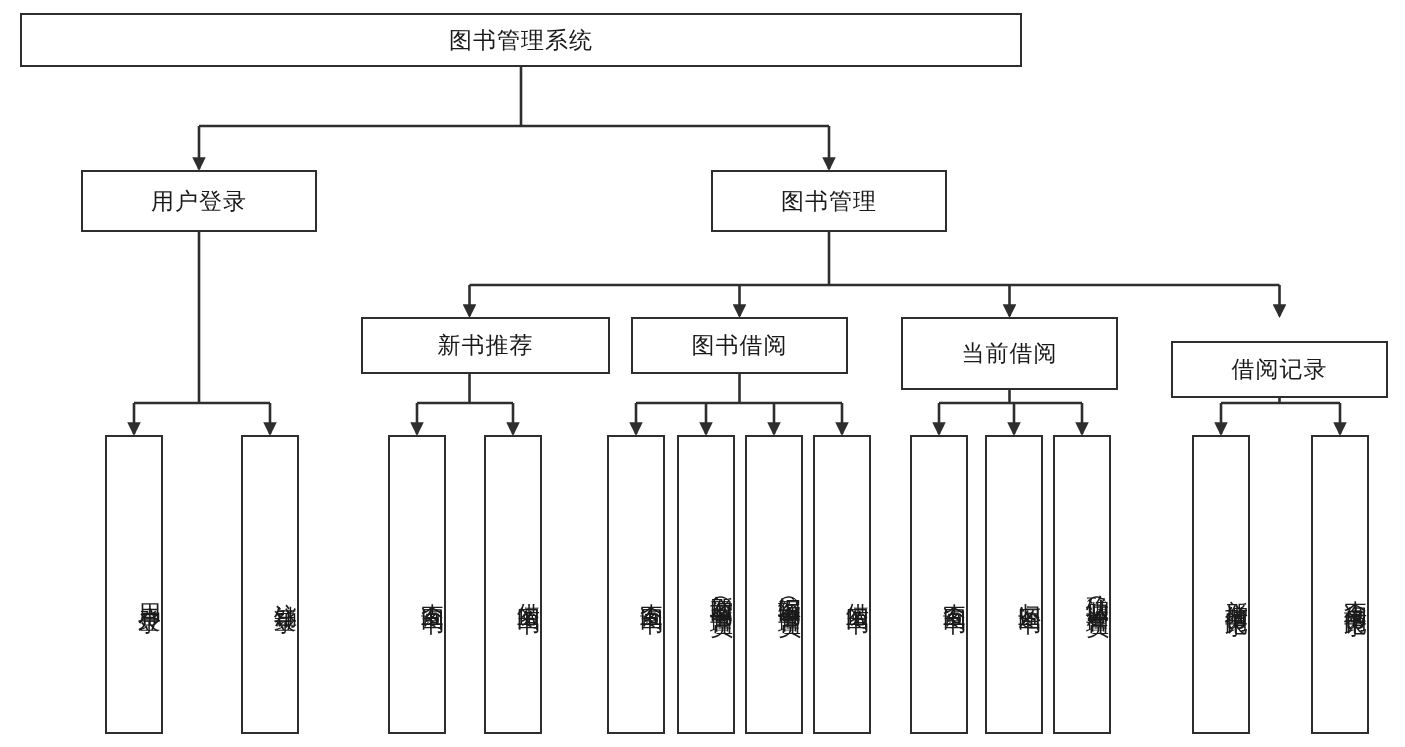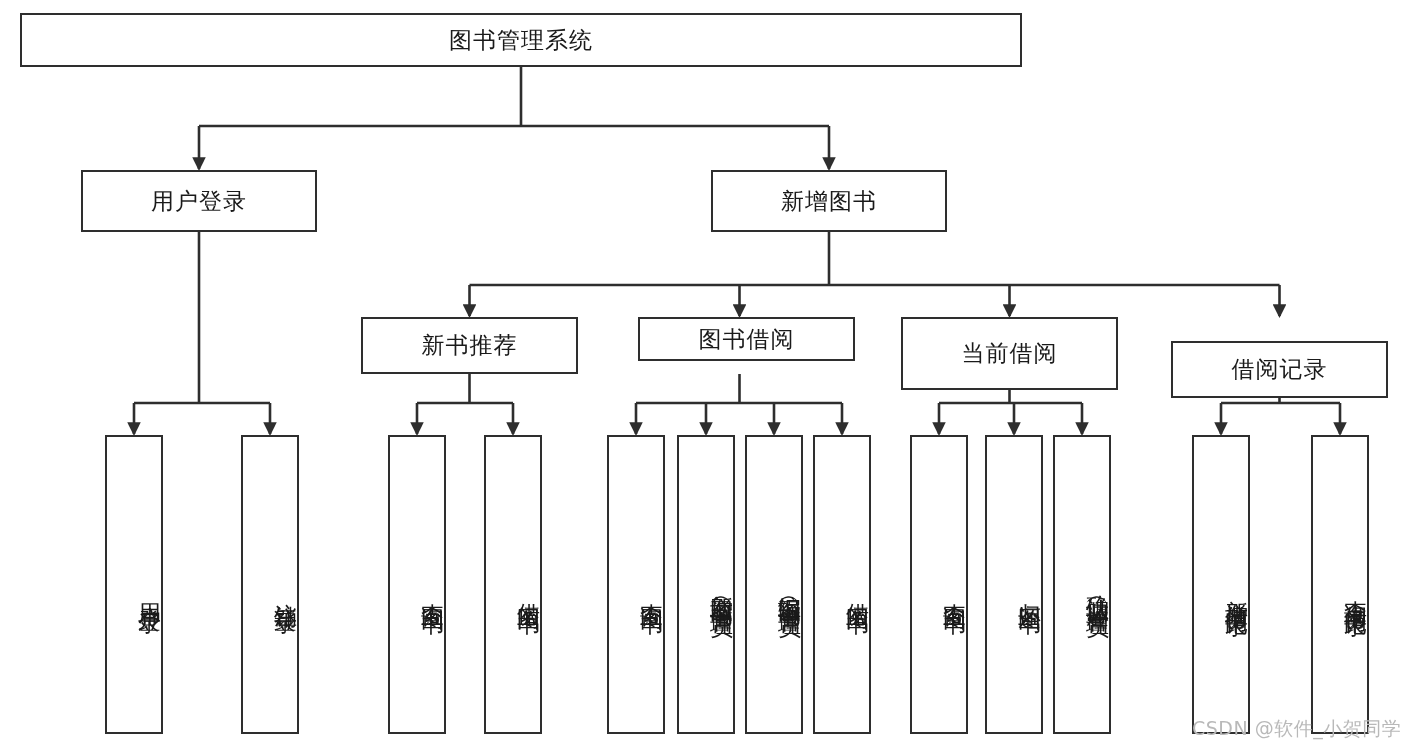--- a/index.html
+++ b/index.html
@@ -109,26 +109,26 @@
   </svg>
 
   <div id="nodes-layer">
       <div class="node horiz" style="left: 20px; top: 13px; width: 1002px; height: 54px;">
         <span class="hlabel">图书管理系统</span>
       </div>
       <div class="node horiz" style="left: 81px; top: 170px; width: 236px; height: 62px;">
         <span class="hlabel">用户登录</span>
       </div>
       <div class="node horiz" style="left: 711px; top: 170px; width: 236px; height: 62px;">
-        <span class="hlabel">新增图书</span>
+        <span class="hlabel">图书管理</span>
       </div>
-      <div class="node horiz" style="left: 361px; top: 317px; width: 217px; height: 57px;">
+      <div class="node horiz" style="left: 361px; top: 317px; width: 249px; height: 57px;">
         <span class="hlabel">新书推荐</span>
       </div>
-      <div class="node horiz" style="left: 631px; top: 317px; width: 217px; height: 44px; margin-left: 7px;">
+      <div class="node horiz" style="left: 631px; top: 317px; width: 217px; height: 57px;">
         <span class="hlabel">图书借阅</span>
       </div>
       <div class="node horiz" style="left: 901px; top: 317px; width: 217px; height: 73px;">
         <span class="hlabel">当前借阅</span>
       </div>
       <div class="node horiz" style="left: 1171px; top: 317px; width: 217px; height: 57px; margin-top: 24px;">
         <span class="hlabel">借阅记录</span>
       </div>
       <div class="node vert" style="left: 105px; top: 435px; width: 58px; height: 299px;">
         <span class="vlabel">用户登录</span>
@@ -164,14 +164,13 @@
         <span class="vlabel">确认归还（管理员）</span>
       </div>
       <div class="node vert" style="left: 1192px; top: 435px; width: 58px; height: 299px;">
         <span class="vlabel">新增借阅记录</span>
       </div>
       <div class="node vert" style="left: 1311px; top: 435px; width: 58px; height: 299px;">
         <span class="vlabel">查询借阅记录</span>
       </div>
     </div>
 
-  <div class="watermark" style="left: 1192px; top: 716px; color: rgb(185, 185, 185);">CSDN @软件_小贺同学</div>
 </div>
 
 </body></html>

